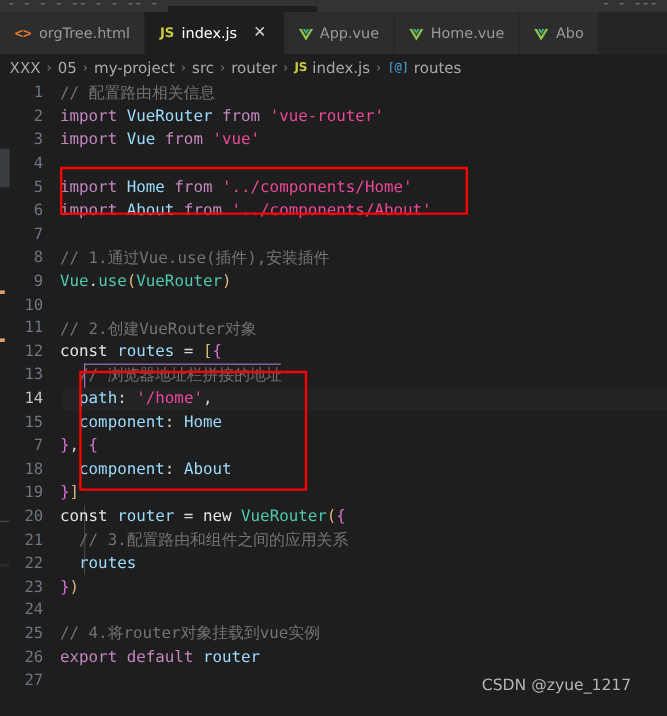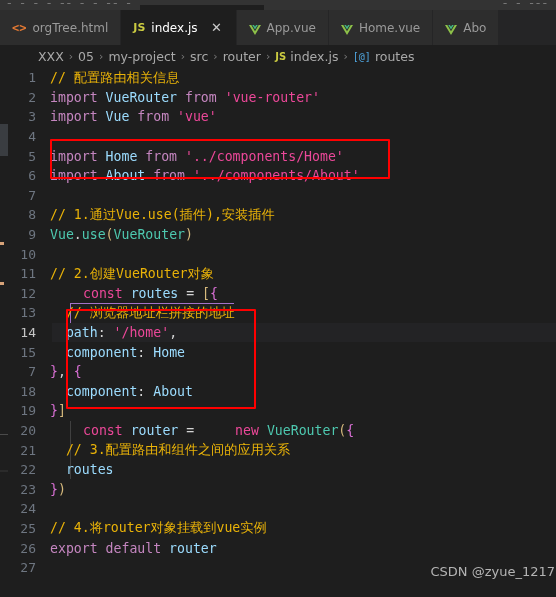--- a/index.html
+++ b/index.html
@@ -102,21 +102,21 @@
   }
 
   
   .breadcrumb {
     position: absolute;
     top: 45px; left: 0;
     width: 556px; height: 23px;
     background: #1e1e1e;
     display: flex;
     align-items: center;
-    padding-left: 38px;
+    padding-left: 8px;
     gap: 4px;
     font-size: 12.5px;
     color: #a9a9a9;
     white-space: nowrap;
     overflow: hidden;
   }
   .bc-item { color: #a9a9a9; }
   .bc-sep { color: #7a7a7a; font-size: 11px; padding: 0 1px; }
   .bc-icon-js {
     color: #cbcb41;
@@ -194,23 +194,23 @@
   }
   .line.active .lnum { color: #c6c6c6; }
   .ltext {
     position: relative;
     z-index: 2;
     color: #d4d4d4;
     white-space: pre;
   }
 
   
-  .t-comment  { color: #eab308; text-align: center; }
+  .t-comment  { color: #737373; text-align: center; }
   .t-keyword  { color: #C586C0; }
-  .t-kw2      { color: #ec4899; margin-left: 33px; }
+  .t-kw2      { color: #e5e5e5; }
   .t-var      { color: #9CDCFE; }
   .t-string   { color: #ec4899; }
   .t-type     { color: #4EC9B0; }
   .t-br-y     { color: #d7ba7d; }
   .t-br-m     { color: #da70d6; }
   .t-plain    { color: #d4d4d4; }
 
   
   .guide {
     position: absolute;
@@ -229,21 +229,21 @@
     position: absolute;
     border: 2.5px solid #ff0000;
     border-radius: 1px;
     z-index: 6;
     pointer-events: none;
   }
 
   
   .watermark {
     position: absolute;
-    right: 1px;
+    right: 30px;
     bottom: 18px;
     color: #b4b4b4;
     font-size: 13px;
     font-family: "DejaVu Sans", "Liberation Sans", sans-serif;
     z-index: 7;
     text-align: right;
   }
 </style>
 </head>
 <body>

